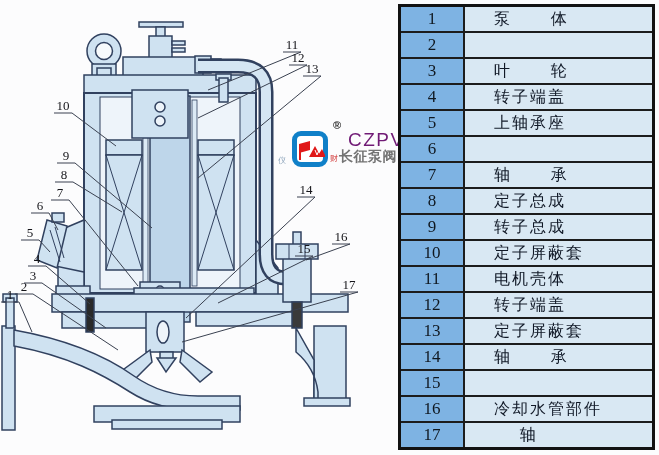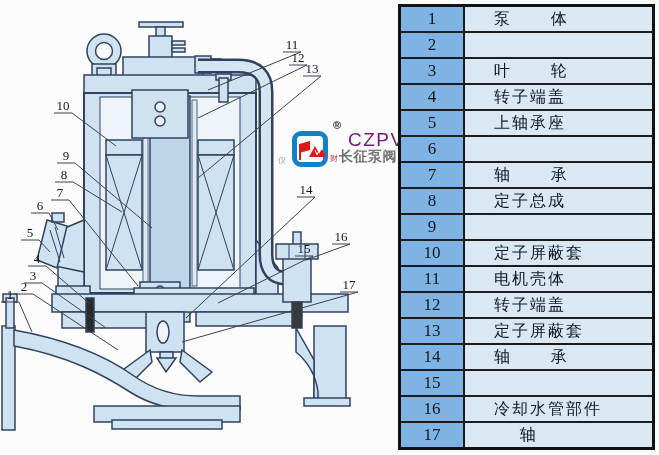--- a/index.html
+++ b/index.html
@@ -249,20 +249,21 @@
       <div class="t-label">轴      承</div>
     </div>
 
     <div class="t-row">
       <div class="t-num">8</div>
       <div class="t-label">定子总成</div>
     </div>
 
     <div class="t-row">
       <div class="t-num">9</div>
+      <div class="t-label">转子总成</div>
     </div>
 
     <div class="t-row">
       <div class="t-num">10</div>
       <div class="t-label">定子屏蔽套</div>
     </div>
 
     <div class="t-row">
       <div class="t-num">11</div>
       <div class="t-label">电机壳体</div>

